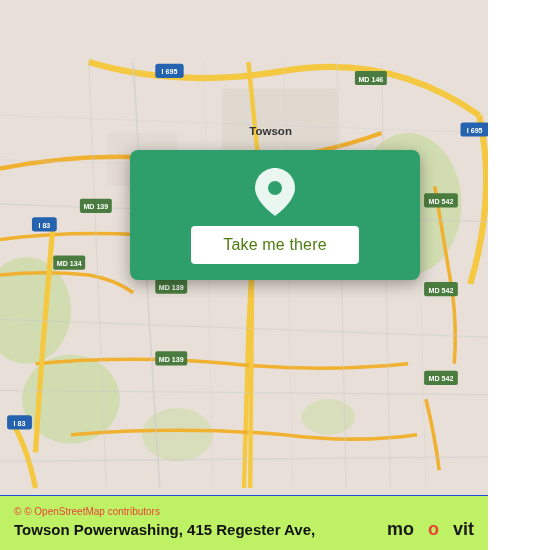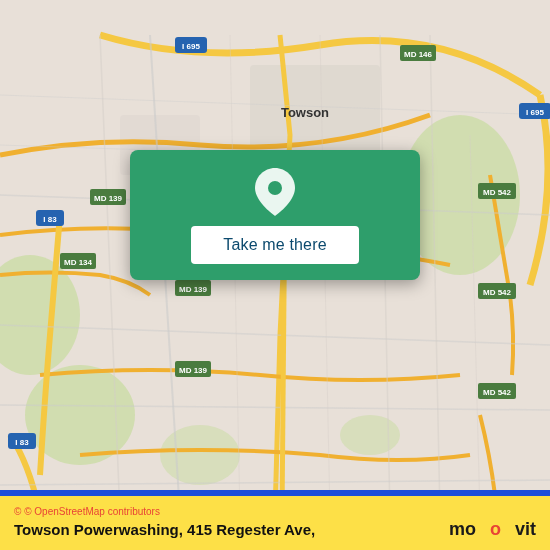--- a/index.html
+++ b/index.html
@@ -6,21 +6,21 @@
 
     body {
       width: 550px;
       height: 550px;
       overflow: hidden;
       font-family: Arial, sans-serif;
       position: relative;
     }
 
     #map-container {
-      width: 550px;
+      width: 488px;
       height: 550px;
       position: relative;
       background-color: #e8e0d8;
       overflow: hidden;
     }
 
     
     .map-svg {
       position: absolute;
       inset: 0;
@@ -47,39 +47,39 @@
       width: 48px;
       height: 48px;
       margin-bottom: 10px;
       display: flex;
       align-items: center;
       justify-content: center;
     }
 
     .take-me-there-btn {
       background: white;
-      color: #0c4a6e;
+      color: #4d7c0f;
       border: none;
       border-radius: 4px;
       padding: 10px 32px;
       font-size: 16px;
       font-weight: 500;
       cursor: pointer;
       letter-spacing: 0.01em;
     }
 
     
     .bottom-bar {
       position: absolute;
       bottom: 0;
       left: 0;
       width: 100%;
-      background: #fde047;
+      background: #bef264;
       padding: 10px 14px 12px 14px;
-      border-top: 6px solid #1d4ed8;
+      border-top: 1px solid #1d4ed8;
     }
 
     .attribution {
       font-size: 10px;
       color: #888;
       margin-bottom: 4px;
     }
 
     .attribution span {
       color: #e84435;

